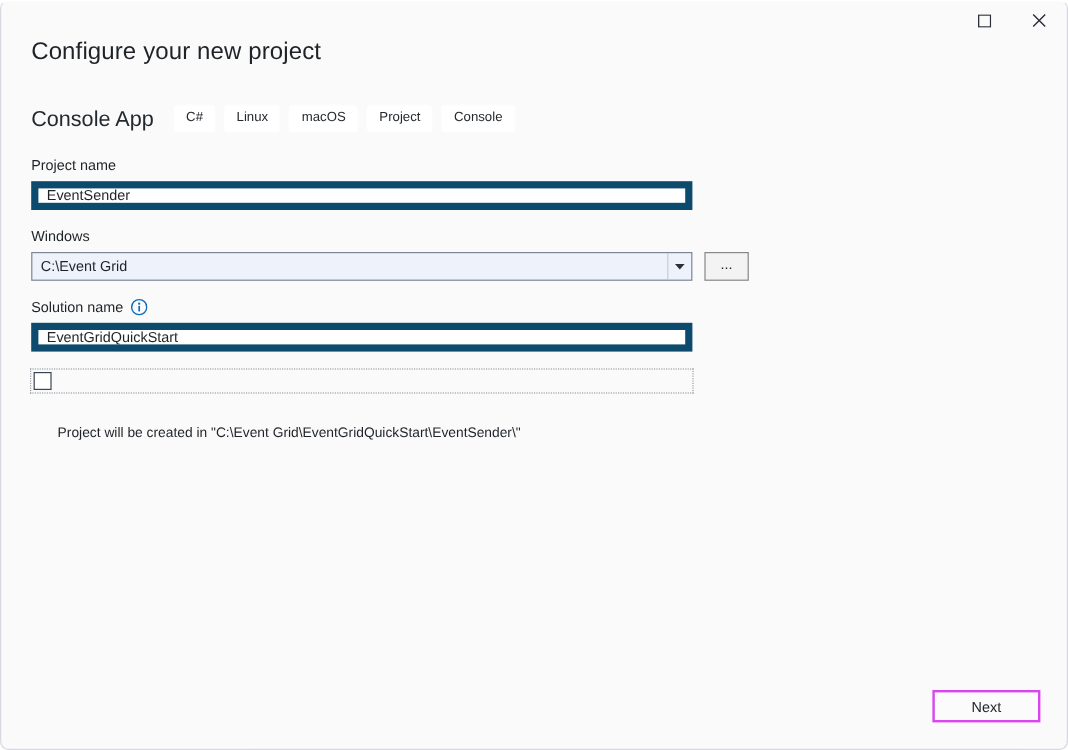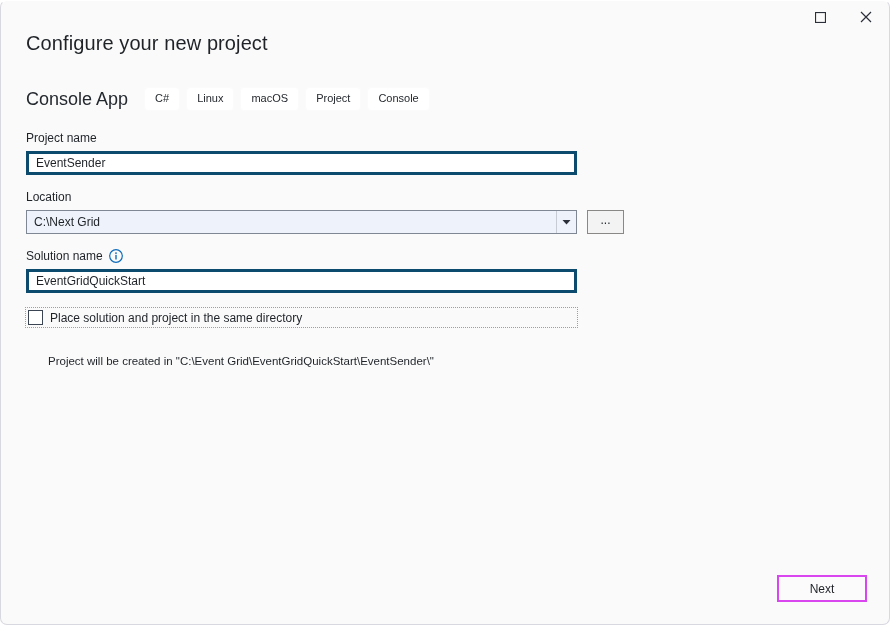--- a/index.html
+++ b/index.html
@@ -112,21 +112,21 @@
     height: 14px;
     display: inline-block;
     flex: 0 0 auto;
   }
 
   .text-input {
     box-sizing: border-box;
     width: 551px;
     height: 24px;
     background: #ffffff;
-    border: 3px solid #0c4a6e;
+    border: 6px solid #0c4a6e;
     font-family: "Liberation Sans", sans-serif;
     font-size: 12px;
     color: #1f2328;
     padding: 0 7px;
     outline: none;
     display: block;
   }
 
   .field-block { margin-bottom: 15px; }
 
@@ -273,25 +273,25 @@
 
     <div class="field-block">
       <div class="field-label">
         <span class="field-label-text">Project name</span>
       </div>
       <input class="text-input" type="text" value="EventSender" style="">
     </div>
 
     <div class="field-block">
       <div class="field-label">
-        <span class="field-label-text">Location</span>
+        <span class="field-label-text">Windows</span>
       </div>
       <div class="combo-row">
         <div class="combo">
-          <div class="combo-value">C:\Next Grid</div>
+          <div class="combo-value">C:\Event Grid</div>
           <div class="combo-arrow">
             <svg width="9" height="7" viewBox="0 0 9 7">
               <path d="M0.5 1 L4.5 5.5 L8.5 1 Z" fill="#2b2f3a"></path>
             </svg>
           </div>
         </div>
         <button class="browse-btn">...</button>
       </div>
     </div>
 
@@ -304,21 +304,20 @@
             <circle cx="7" cy="4.1" r="0.95" fill="#0f6cbd"></circle>
             <rect x="6.3" y="5.9" width="1.4" height="4.6" fill="#0f6cbd"></rect>
           </svg>
         </span>
       </div>
       <input class="text-input" type="text" value="EventGridQuickStart" style="">
     </div>
 
     <div class="checkbox-row">
       <span class="checkbox-box"></span>
-      <span class="checkbox-label">Place solution and project in the same directory</span>
     </div>
 
     <div class="hint-text">Project will be created in "C:\Event Grid\EventGridQuickStart\EventSender\"</div>
   </div>
 
   <div class="footer">
     <button class="btn primary">Next</button>
   </div>
 
 </div>

